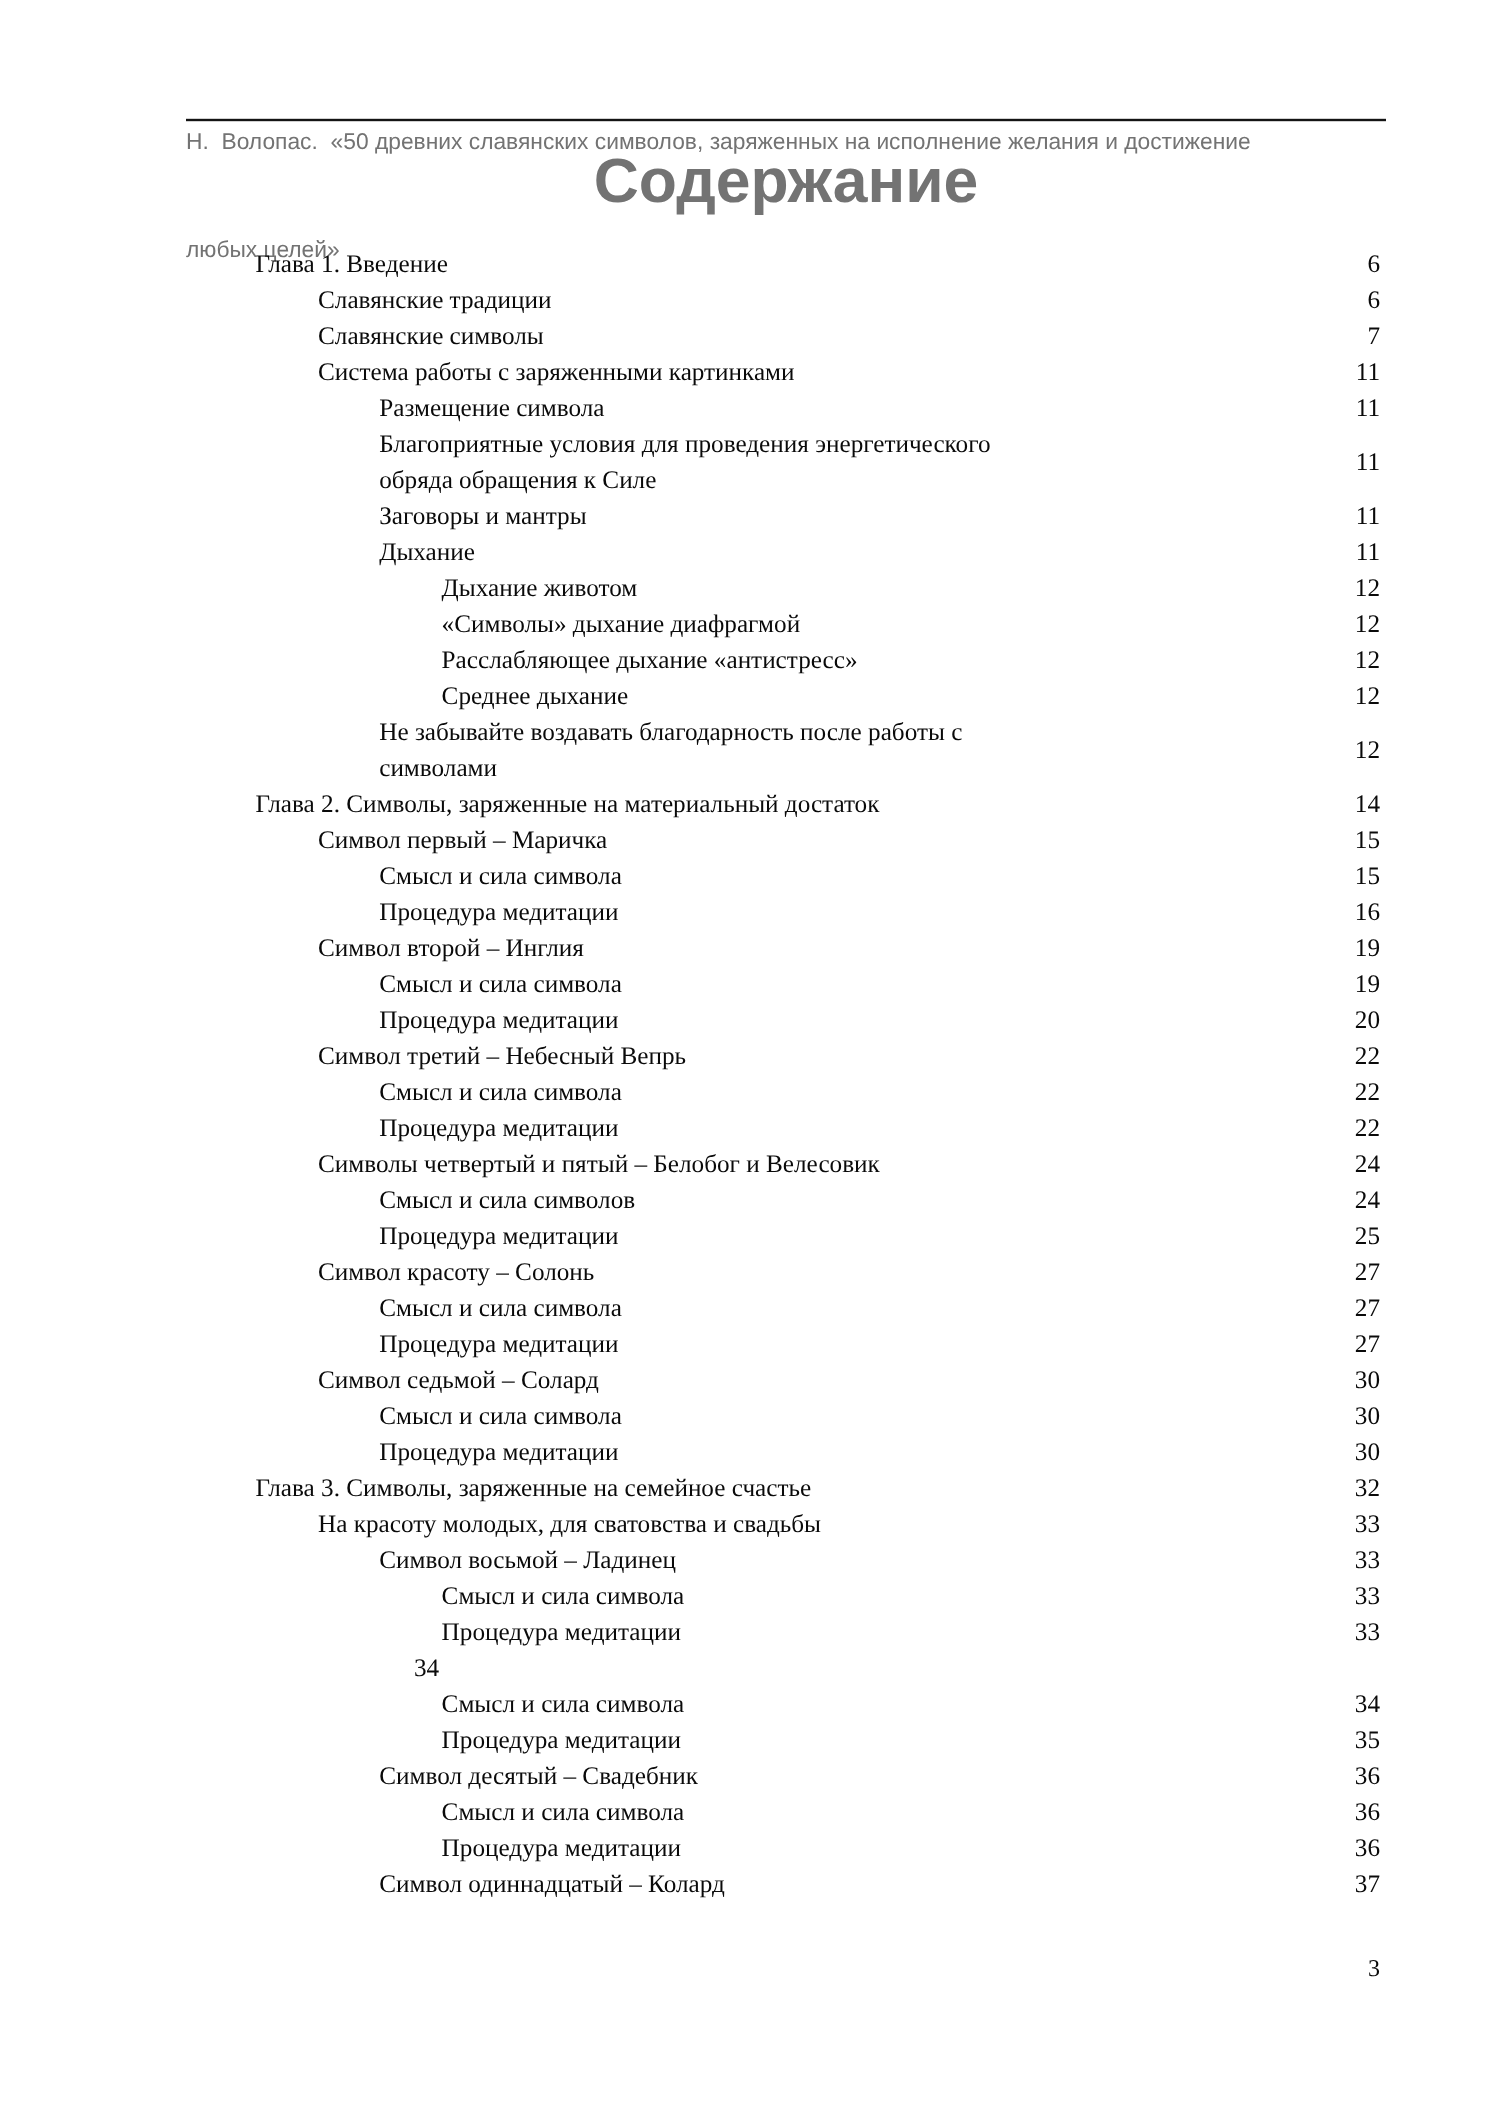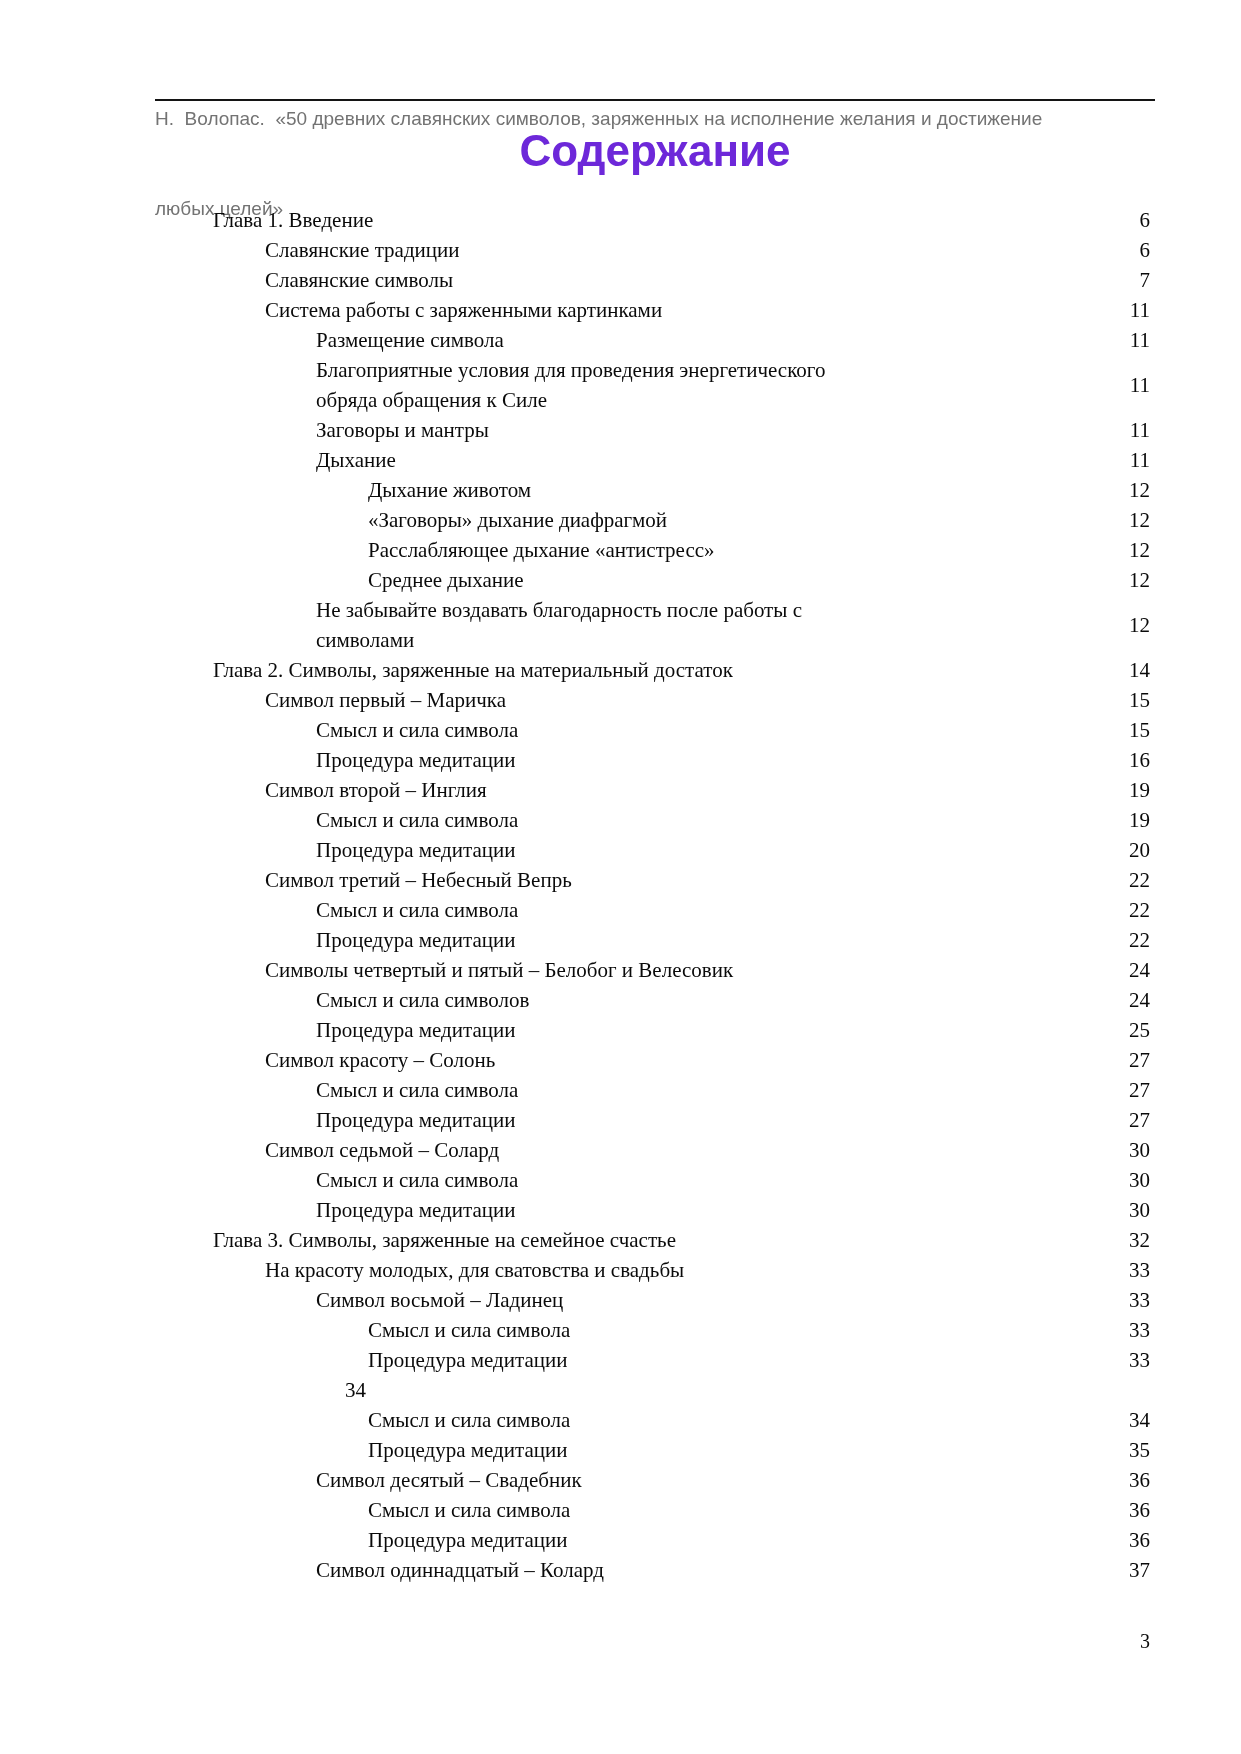--- a/index.html
+++ b/index.html
@@ -36,23 +36,23 @@
   }
   .doc-title {
     position: absolute;
     left: 155px;
     top: 126px;
     width: 1000px;
     margin: 0;
     text-align: center;
     font-family: "Liberation Sans", sans-serif;
     font-weight: bold;
-    font-size: 44px;
+    font-size: 52px;
     line-height: 50px;
-    color: #6d28d9;
+    color: #737373;
   }
   .toc {
     position: absolute;
     left: 155px;
     top: 205px;
     width: 1000px;
     font-size: 21px;
     line-height: 30px;
     color: #0a0a0a;
   }
@@ -148,21 +148,21 @@
         <div class="toc-page">11</div>
       </div>
       <div class="toc-row level-3">
         <div class="toc-label">
           <div>Дыхание животом</div>
         </div>
         <div class="toc-page">12</div>
       </div>
       <div class="toc-row level-3">
         <div class="toc-label">
-          <div>«Заговоры» дыхание диафрагмой</div>
+          <div>«Символы» дыхание диафрагмой</div>
         </div>
         <div class="toc-page">12</div>
       </div>
       <div class="toc-row level-3">
         <div class="toc-label">
           <div>Расслабляющее дыхание «антистресс»</div>
         </div>
         <div class="toc-page">12</div>
       </div>
       <div class="toc-row level-3">

